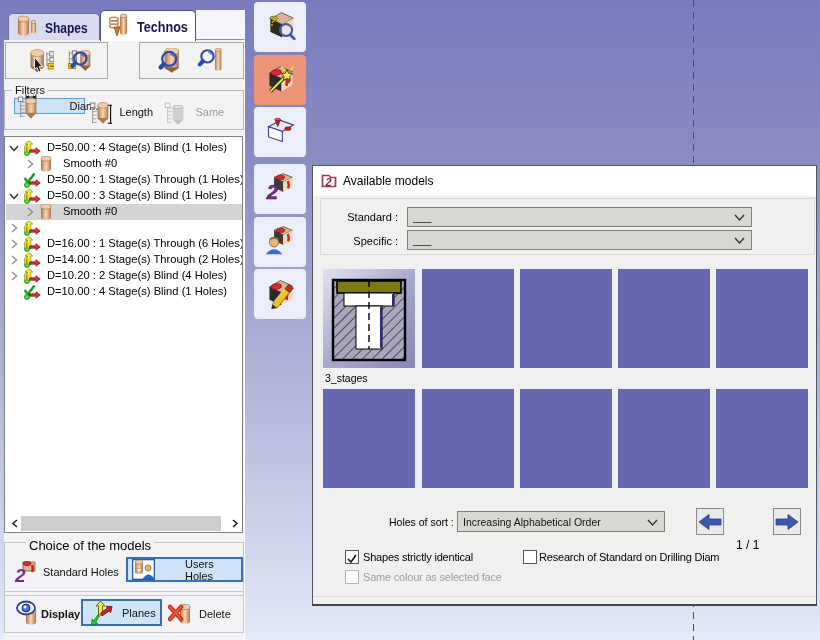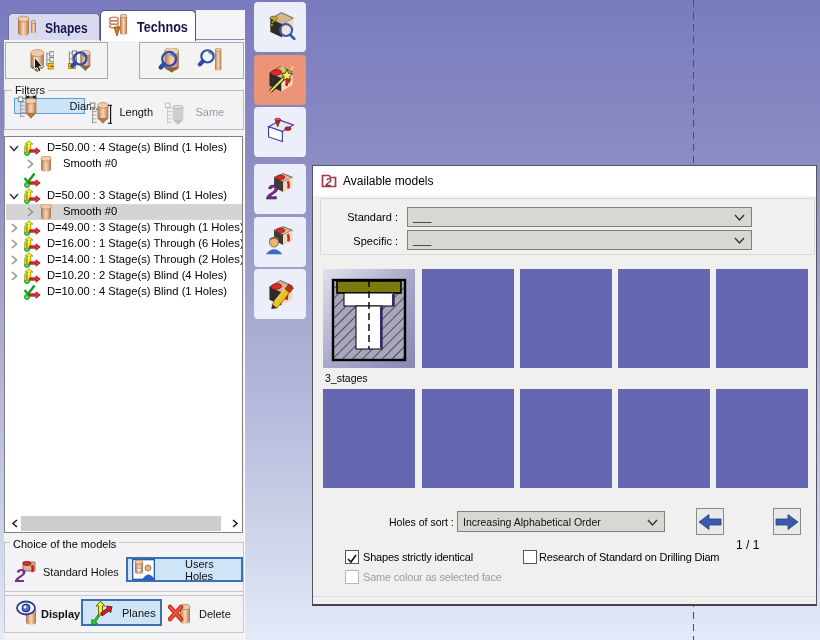--- a/index.html
+++ b/index.html
@@ -45,21 +45,21 @@
 .trow.sel { background:#d4d4d4; }
 .chev { width:11px; text-align:left; flex:none; height:10px;}
 .ticon { width:22px; flex:none; display:flex; align-items:center; }
 .ticon svg { margin-left:3px; }
 .hsb { position:absolute; left:1px; bottom:1px; width:237px; height:15px; background:#ffffff;}
 .hsb .thumb { position:absolute; left:15px; top:0px; width:200px; height:15px; background:#cdcdcd; }
 .hsb .ar { position:absolute; top:0; width:16px; height:15px;
   display:flex; align-items:center; justify-content:center; }
 
 .choice { position:absolute; left:4px; top:532px; width:240px; height:54px; border:1px solid #c5c5cc; }
-.choice .lbl { position:absolute; left:5px; top:-5px; background:#f3f3f6; padding:0 3px; font-size:11px; }
+.choice .lbl { position:absolute; left:21px; top:-5px; background:#f3f3f6; padding:0 3px; font-size:13px; }
 .cbtn { position:absolute; display:flex; align-items:center; font-size:11px; color:#101010; }
 .cbtn.sel { background:#cfe4f6; border:2px solid #3c6fae; }
 
 .bottomg { position:absolute; left:4px; top:581px; width:240px; height:42px; border:1px solid #c5c5cc; }
 
 
 .vbtn { position:absolute; left:254px; width:52px; height:50px; background:#eceefa;
   border-radius:4px; display:flex; align-items:center; justify-content:center; }
 .vbtn.hot { background:#ec9478; }
 .vbtn svg { width:35px; height:35px; }
@@ -361,20 +361,21 @@
                 <stop offset="0.5" stop-color="#f6d6b6"></stop>
                 <stop offset="0.75" stop-color="#d9a87e"></stop>
                 <stop offset="1" stop-color="#a4714a"></stop>
               </linearGradient>
             </defs>
             <circle cx="4" cy="13" r="2.5" fill="#44e544" stroke="#0a7a0a" stroke-width="0.8"></circle>
             <path d="M1.5,6 L5,10 L11.5,1.5" fill="none" stroke="#1a9a1a" stroke-width="2.4"></path>
             <path d="M6.5,9.8 l6.5,0 l0,-2 l4.2,3.2 l-4.2,3.2 l0,-2 l-6.5,0 Z" fill="#e03030" stroke="#7a1010" stroke-width="0.7"></path>
           </svg>
         </span>
+        <span style="margin-left:5px; transform:translateY(-1px)">D=50.00 : 1 Stage(s) Through (1 Holes)</span>
       </div>
       <div class="trow" style="top:51px">
         <span class="chev" style="margin-left:3px"><svg width="10" height="10">
             <polyline points="1,3 5,7.5 9,3" fill="none" stroke="#3c3c3c" stroke-width="1.5"></polyline>
           </svg></span>
         <span class="ticon">
           <svg width="18" height="16" viewBox="0 0 18 16">
             <defs>
               <linearGradient id="cop" x1="0" y1="0" x2="1" y2="0">
                 <stop offset="0" stop-color="#a4714a"></stop>
@@ -428,21 +429,20 @@
                 <stop offset="0.75" stop-color="#d9a87e"></stop>
                 <stop offset="1" stop-color="#a4714a"></stop>
               </linearGradient>
             </defs>
             <circle cx="4" cy="13" r="2.5" fill="#44e544" stroke="#0a7a0a" stroke-width="0.8"></circle>
             <path d="M4.6,11.5 L4.6,5.5 Q4.6,4.5 5.6,4.5 L6.2,4.5 L6.2,2.6 L9.4,5.4 L6.2,8.2 L6.2,6.4 L6.4,6.4 L6.4,11.5 Z" fill="#f2ee30" stroke="#8a8a10" stroke-width="0.7" transform="rotate(-90 6 7) translate(-1,-3) rotate(90 6 7)"></path>
             <path d="M4.2,12 L4.2,4 l-2,0 L6,0.8 l3.8,3.2 l-2,0 l0,8 Z" fill="#f2ee30" stroke="#8a8a10" stroke-width="0.7"></path>
             <path d="M6.5,9.8 l6.5,0 l0,-2 l4.2,3.2 l-4.2,3.2 l0,-2 l-6.5,0 Z" fill="#e03030" stroke="#7a1010" stroke-width="0.7"></path>
           </svg>
         </span>
-        <span style="margin-left:5px; transform:translateY(-1px)">D=49.00 : 3 Stage(s) Through (1 Holes)</span>
       </div>
       <div class="trow" style="top:99px">
         <span class="chev" style="margin-left:3px"><svg width="10" height="10">
             <polyline points="3,1 7.5,5 3,9" fill="none" stroke="#909090" stroke-width="1.5"></polyline>
           </svg></span>
         <span class="ticon">
           <svg width="18" height="16" viewBox="0 0 18 16">
             <defs>
               <linearGradient id="cop" x1="0" y1="0" x2="1" y2="0">
                 <stop offset="0" stop-color="#a4714a"></stop>

